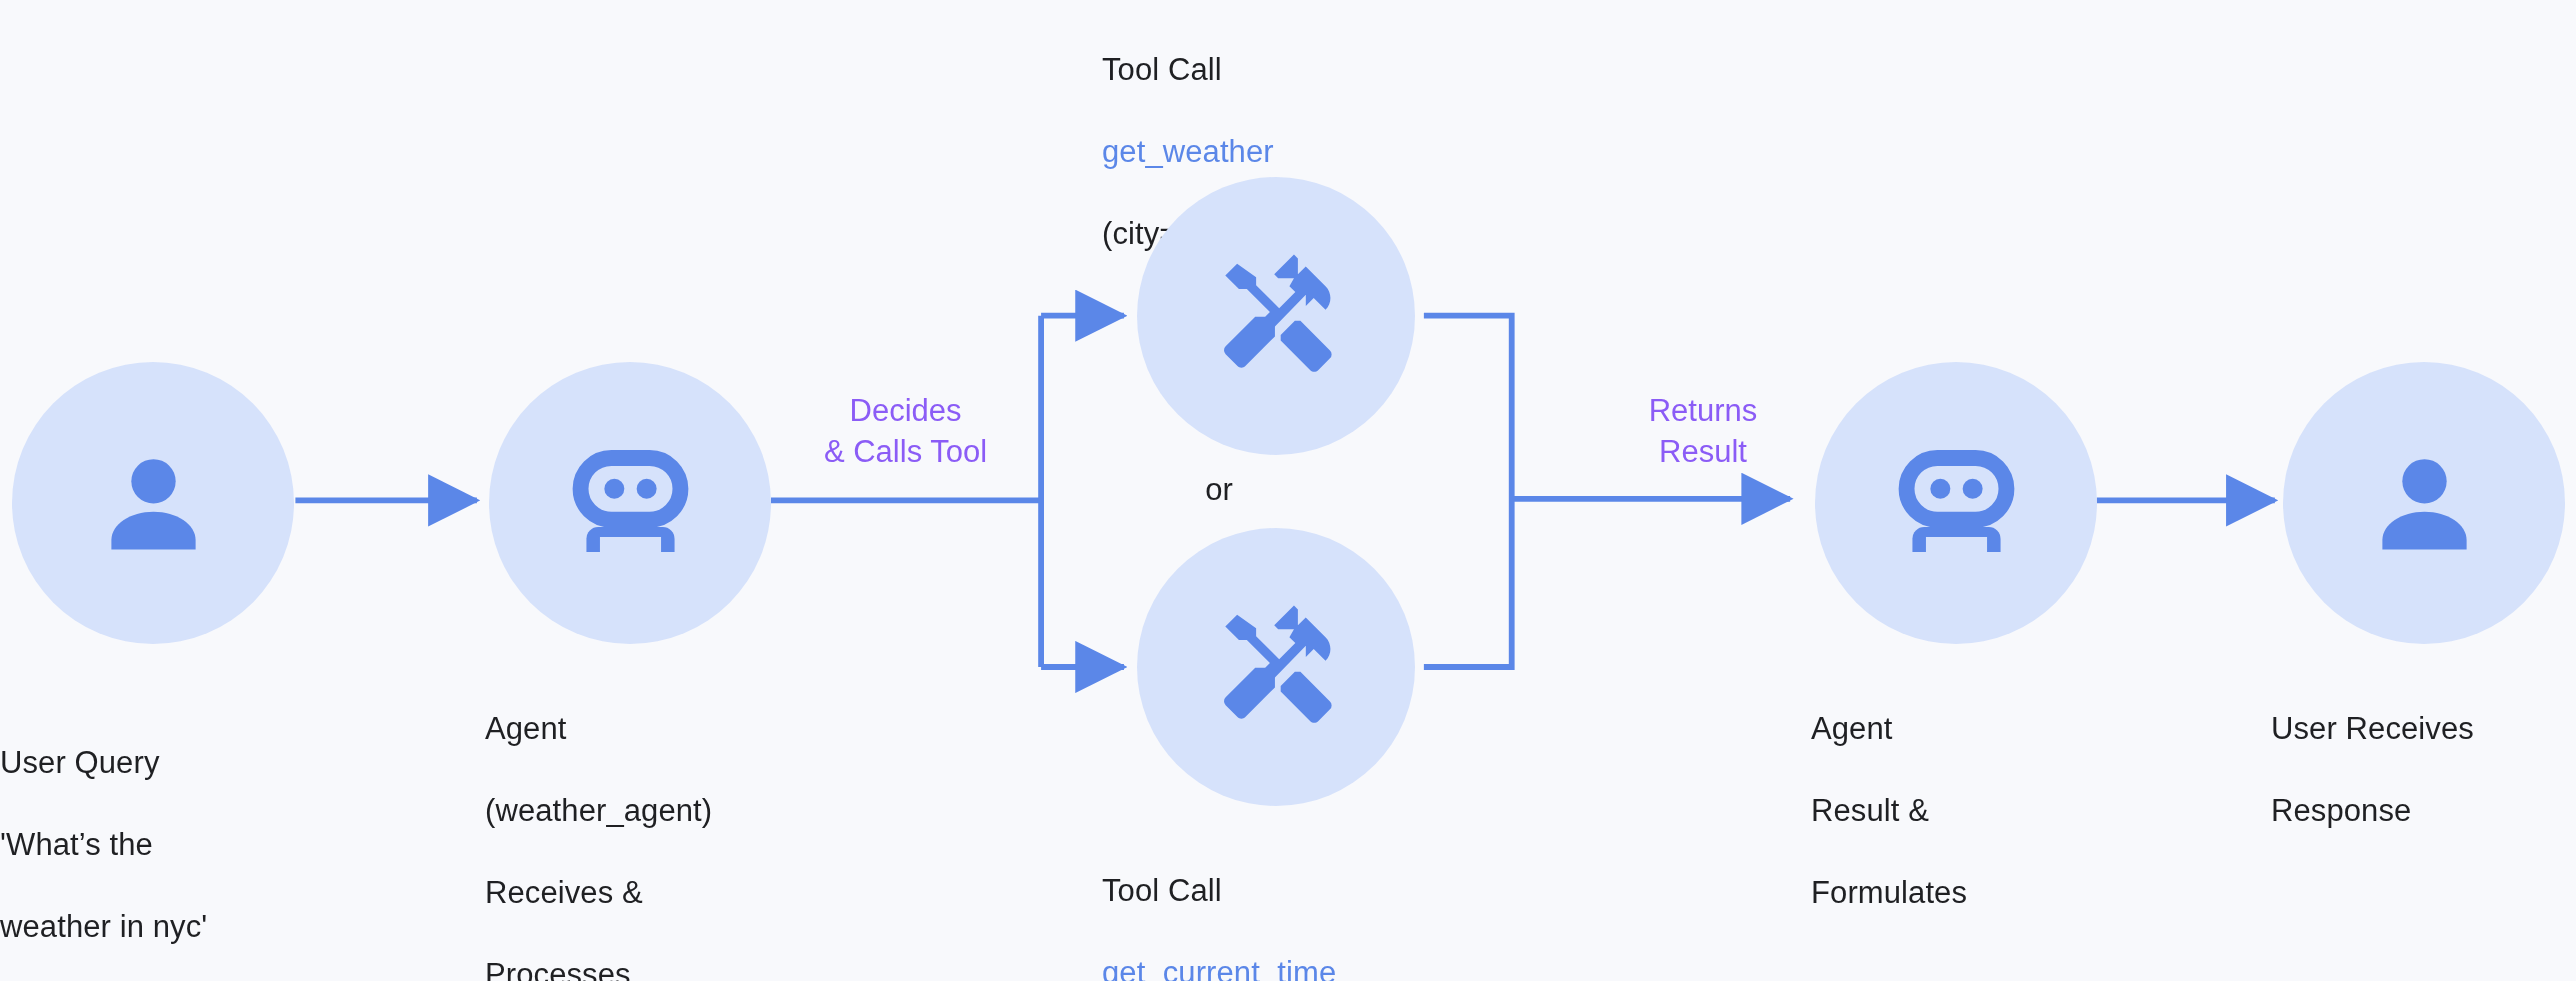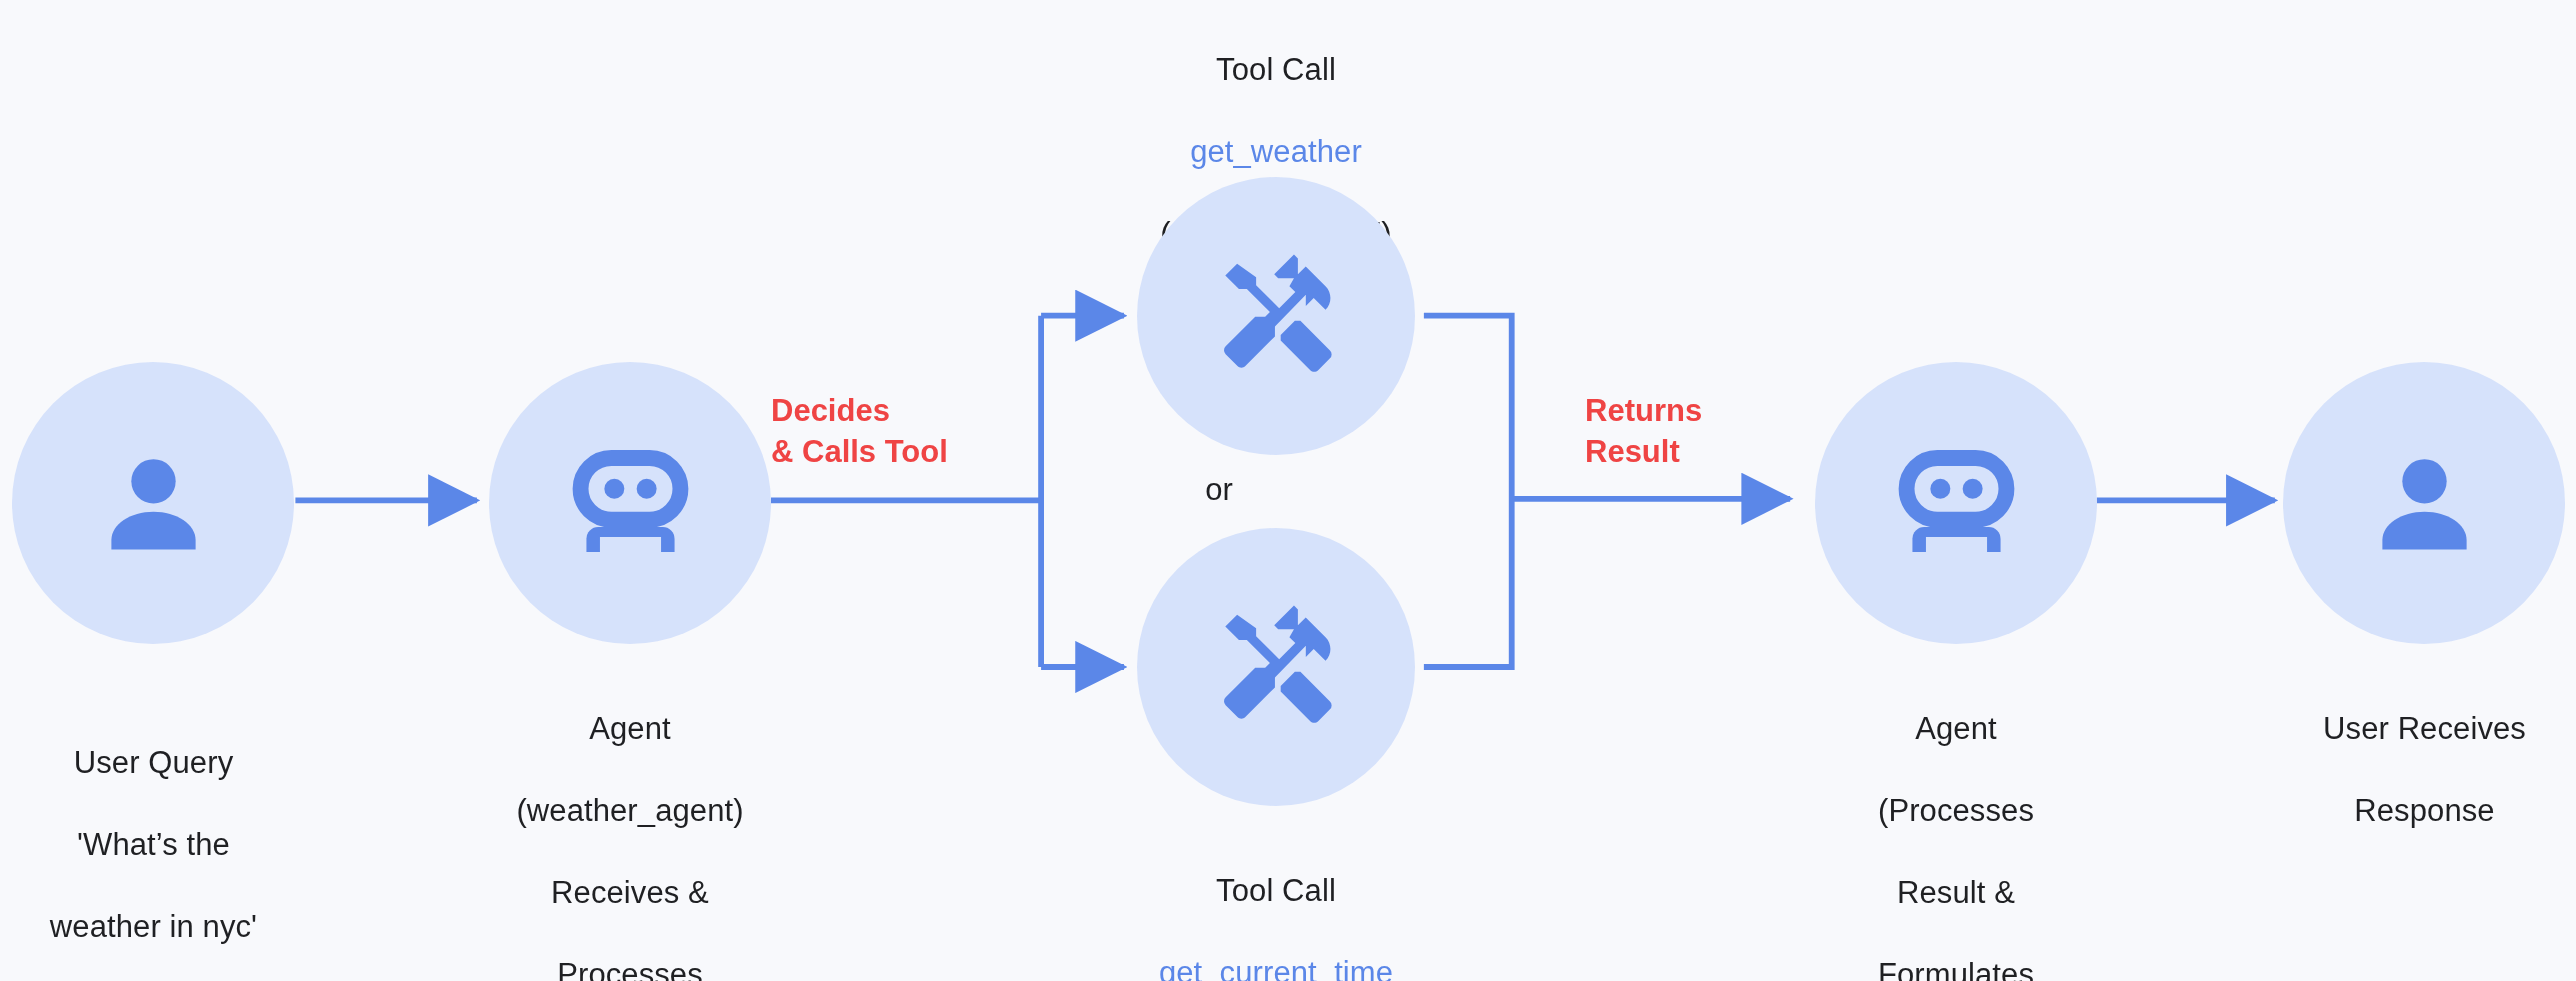--- a/index.html
+++ b/index.html
@@ -25,39 +25,38 @@
     background: #d6e2fb;
     display: flex;
     align-items: center;
     justify-content: center;
   }
   .node-circle svg { display: block; }
 
   
   .caption {
     position: absolute;
-    text-align: center;
     color: #1f2023;
     font-size: 31px;
     line-height: 41px;
     letter-spacing: 0.1px;
     white-space: pre-line;
   }
   .caption .code-line {
     color: #5b87e8;
   }
 
   
   .edge-label {
     position: absolute;
-    text-align: left;
-    color: #ef4444;
+    text-align: center;
+    color: #8b5cf6;
     font-size: 31px;
     line-height: 41px;
-    font-weight: bold;
+    font-weight: normal;
     white-space: pre-line;
   }
   .or-label {
     position: absolute;
     text-align: center;
     color: #1f2023;
     font-size: 31px;
     line-height: 35px;
   }
 
@@ -170,21 +169,20 @@
         <rect x="7" y="8.5" width="34" height="21" rx="10.5" stroke="#5b87e8" stroke-width="5.4" fill="none"></rect>
         <circle cx="18.5" cy="19" r="3.4" fill="#5b87e8"></circle>
         <circle cx="29.5" cy="19" r="3.4" fill="#5b87e8"></circle>
         <path d="M9 40.5 V36 a4 4 0 0 1 4-4 h22 a4 4 0 0 1 4 4 v4.5 z" fill="#5b87e8"></path>
         <rect x="13.6" y="35.4" width="20.8" height="6.6" fill="#d6e2fb"></rect>
       </svg>
     </span>
   </div>
   <div class="caption" style="left:1811px; top:667px; width:290px;">
     <div>Agent</div>
-    <div>(Processes</div>
     <div>Result &amp;</div>
     <div>Formulates</div>
     
   </div>
 
   <div class="node-circle" style="left:2283px; top:362px; width:282px; height:282px;">
     <span>
       <svg width="133" height="133" viewBox="0 0 24 24" fill="#5b87e8">
         <circle cx="12" cy="8" r="4"></circle>
         <path d="M12 13.5c-4.2 0-7.6 2.3-7.6 5.1V20.3h15.2V18.6c0-2.8-3.4-5.1-7.6-5.1z"></path>

